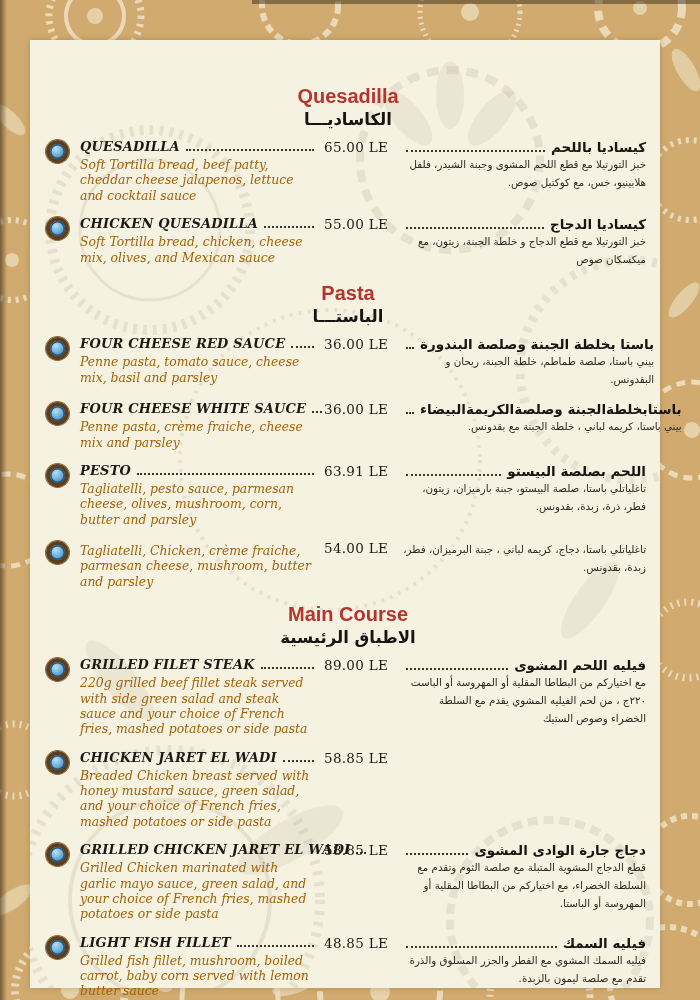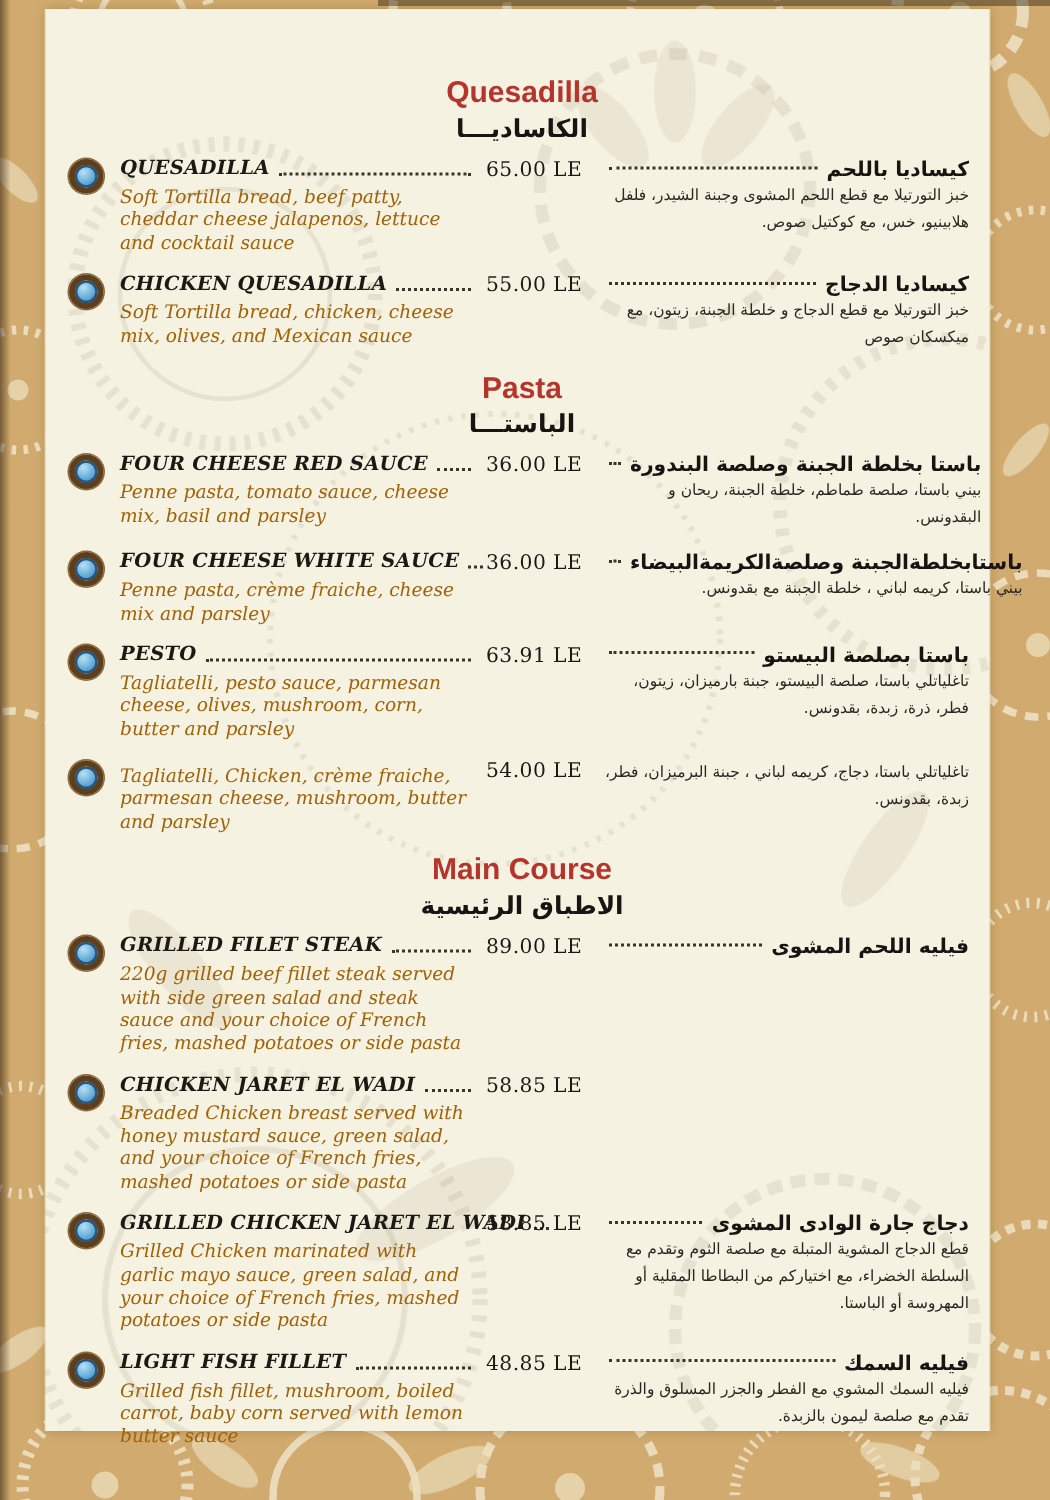--- a/index.html
+++ b/index.html
@@ -8,21 +8,21 @@
     background:#d0aa6e;
     font-family:"DejaVu Serif", serif;
   }
   
   .edge-left{position:absolute;left:0;top:0;width:7px;height:100%;
     background:linear-gradient(90deg, rgba(45,28,12,.55), rgba(45,28,12,0));z-index:5;}
   .edge-top{position:absolute;top:0;right:0;width:64%;height:4px;background:rgba(40,30,15,.45);z-index:5;}
   .border-svg{position:absolute;left:0;top:0;z-index:0;}
   
   .panel{
-    position:absolute;left:30px;top:6px;width:630px;height:948px;
+    position:absolute;left:30px;top:40px;width:630px;height:948px;
     background:#f6f2e2;z-index:1;box-shadow:0 0 6px rgba(120,90,40,.35);
   }
   .panel-svg{position:absolute;left:0;top:0;z-index:0;}
   .content{position:relative;z-index:2;padding:46px 10px 0 16px;}
 
   .sec{margin-bottom:15px;}
   .sec-h{text-align:center;margin-bottom:10px;}
   .sec-h .en{
     font-family:"Liberation Sans", sans-serif;font-weight:700;font-size:20px;
     color:#b5342b;line-height:1.05;
@@ -48,21 +48,21 @@
   }
   .lead{flex:1;min-width:10px;border-bottom:2px dotted #3a352c;margin:0 4px 3px 6px;}
   .dsc{
     font-style:italic;font-size:12.4px;line-height:1.24;margin-top:3px;color:#a16207;
   }
   .col-pr{
     width:78px;flex:0 0 78px;font-size:13.5px;color:#1c1914;
     padding:0 0 0 6px;letter-spacing:.3px;
   }
   .col-ar{flex:1;direction:rtl;color:#231f19;padding-right:4px;}
-  .arline{display:flex;align-items:center;}
+  .arline{display:flex;align-items:flex-end;}
   .arn{
     font-family:"DejaVu Sans", sans-serif;font-weight:700;font-size:13.5px;
     white-space:nowrap;color:#171411;
   }
   .arlead{flex:1;min-width:8px;border-bottom:2px dotted #3a352c;margin:0 6px 3px 4px;}
   .ard{
     font-family:"DejaVu Sans", sans-serif;font-size:10.3px;line-height:1.75;
     margin-top:0;color:#2a2620;
   }
 </style>
@@ -240,21 +240,21 @@
         <div class="col-en">
           <div class="nameline">
               <span class="nm">PESTO</span>
               <span class="lead"></span>
             </div>
           <div class="dsc">Tagliatelli, pesto sauce, parmesan cheese, olives, mushroom, corn, butter and parsley</div>
         </div>
         <div class="col-pr">63.91  LE</div>
         <div class="col-ar">
           <div class="arline">
-              <span class="arn">باستا بصلصة البيستو</span>
+              <span class="arn">اللحم بصلصة البيستو</span>
               <span class="arlead"></span>
             </div>
           <div class="ard">تاغلياتلي باستا، صلصة البيستو، جبنة بارميزان، زيتون، فطر، ذرة، زبدة، بقدونس.</div>
         </div>
       </div>
 
       <div class="it">
         <div class="bul-wrap">
             <div class="bul"></div>
           </div>
@@ -284,20 +284,21 @@
               <span class="lead"></span>
             </div>
           <div class="dsc">220g grilled beef fillet steak served with side green salad and steak sauce and your choice of French fries, mashed potatoes or side pasta</div>
         </div>
         <div class="col-pr">89.00  LE</div>
         <div class="col-ar">
           <div class="arline">
               <span class="arn">فيليه اللحم المشوى</span>
               <span class="arlead"></span>
             </div>
+          <div class="ard">مع اختياركم من البطاطا المقلية أو المهروسة أو الباست ٢٢٠ج ، من لحم الفيليه المشوي يقدم مع السلطة الخضراء وصوص الستيك</div>
         </div>
       </div>
 
       <div class="it">
         <div class="bul-wrap">
             <div class="bul"></div>
           </div>
         <div class="col-en">
           <div class="nameline">
               <span class="nm">CHICKEN JARET EL WADI</span>

